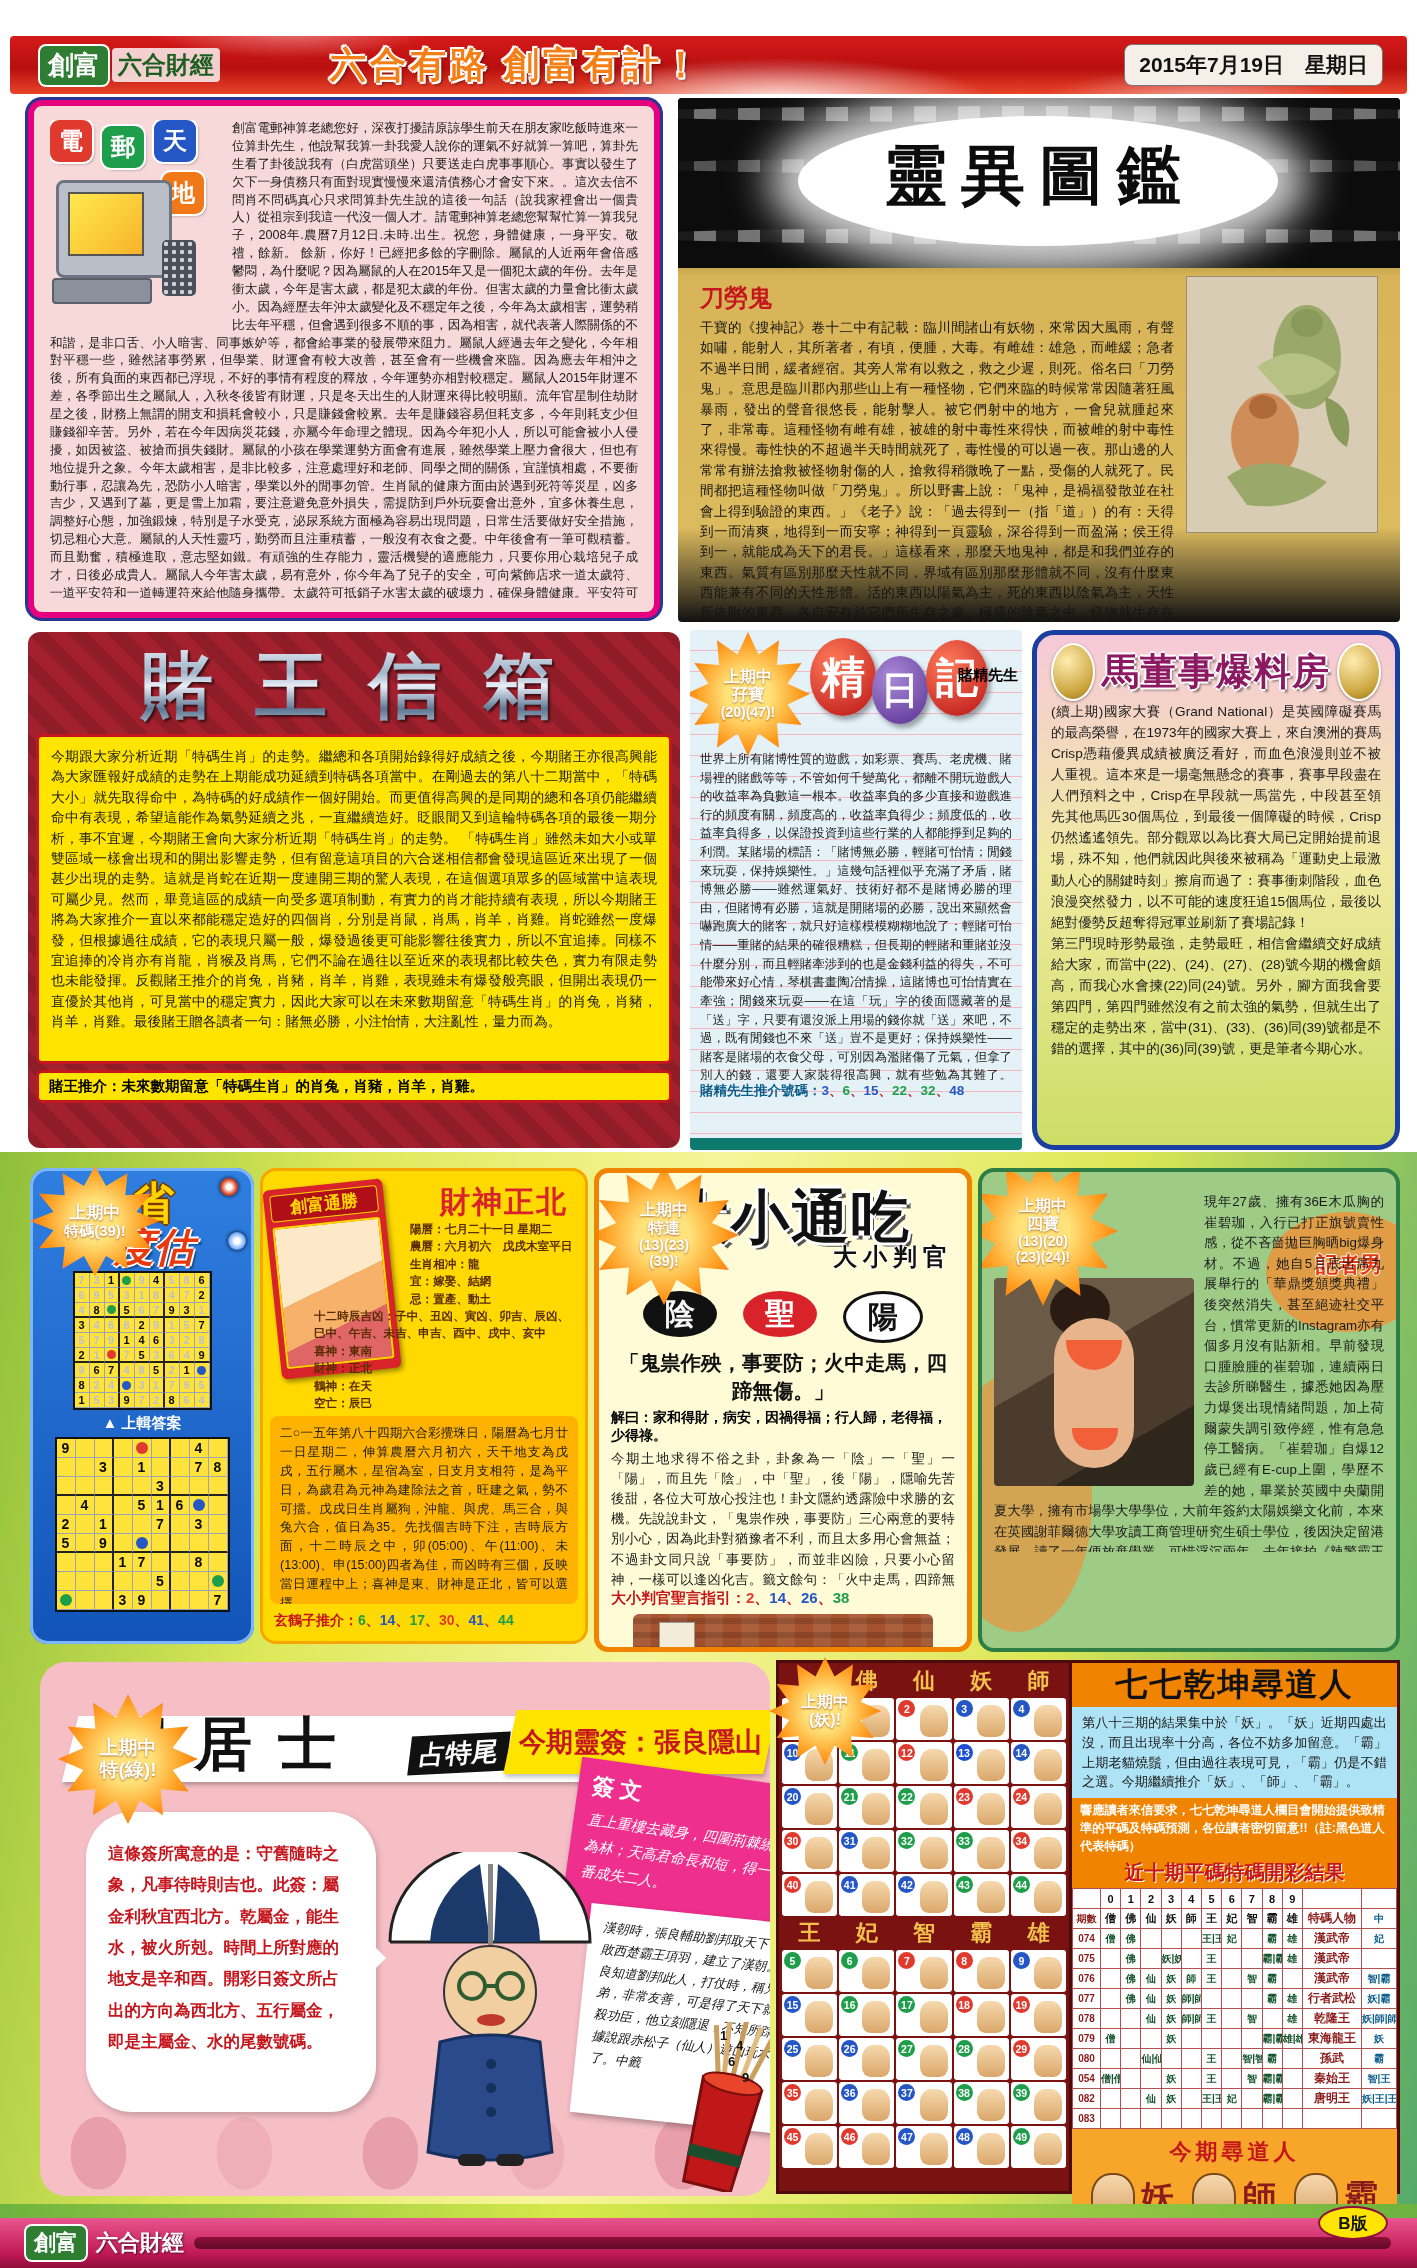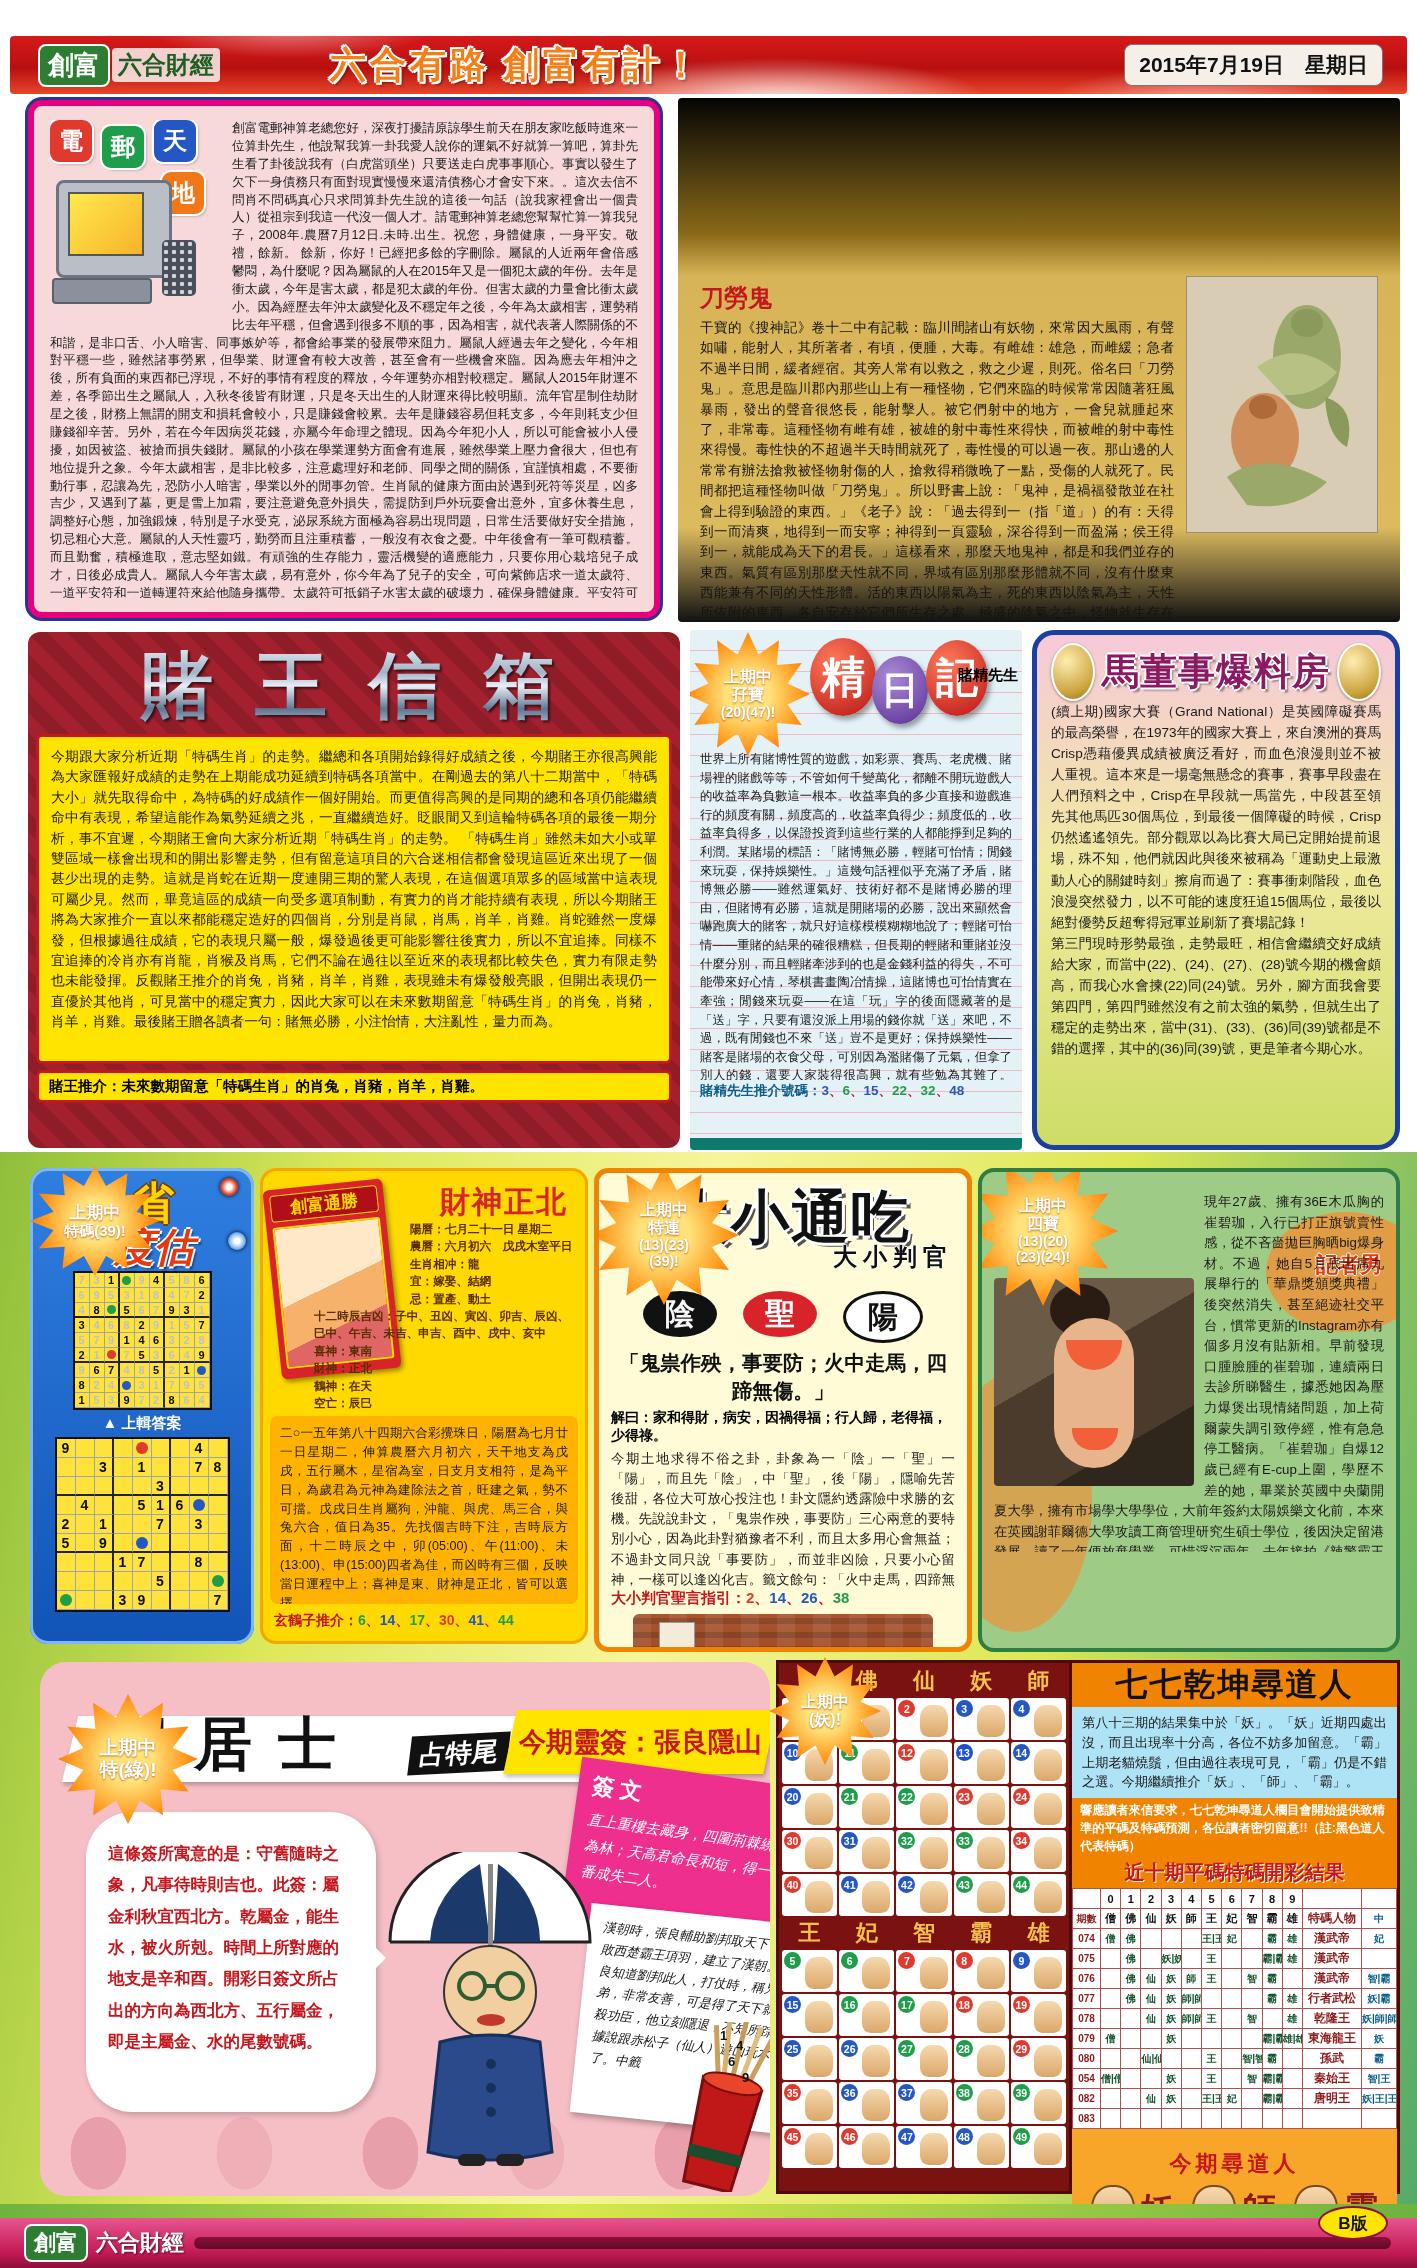--- a/index.html
+++ b/index.html
@@ -212,21 +212,21 @@
   .qnote2{background:#f08300;color:#fff;padding:4px 8px;font-size:12.2px;line-height:1.45;font-weight:700;}
   .qtt{background:#f08300;color:#c4161c;font-weight:900;font-size:20px;text-align:center;font-family:"Liberation Serif",serif;
       text-shadow:1px 1px 0 #ffe;padding-bottom:2px;}
   #qiqi-table table{border-collapse:collapse;width:100%;table-layout:fixed;background:#fff;}
   #qiqi-table th,#qiqi-table td{border:1px solid #b05050;font-size:11px;text-align:center;padding:0;height:19px;overflow:hidden;white-space:nowrap;}
   #qiqi-table th{font-weight:800;color:#111;}
   #qiqi-table .pl{width:27px;color:#8b1a1a;font-weight:800;font-size:10px;}
   #qiqi-table .sp{width:58px;color:#8b1a1a;font-weight:800;font-size:12px;font-family:"Liberation Serif",serif;}
   #qiqi-table .ht{width:34px;color:#0b5e8a;font-weight:700;font-size:10px;}
   #qiqi-table td{color:#14532d;font-weight:700;font-size:10px;}
-  .qtoday{background:#f7a62a;flex:1;position:relative;padding:20px 10px;}
+  .qtoday{background:#f7a62a;flex:1;position:relative;padding:8px 10px;}
   .qtoday .tt{color:#c4161c;font-weight:900;font-size:22px;font-family:"Liberation Serif",serif;text-align:center;letter-spacing:4px;}
   .picks{display:flex;justify-content:space-around;margin-top:6px;}
   .pick{display:flex;align-items:center;gap:6px;}
   .pick .face{width:40px;height:46px;border-radius:45% 45% 38% 38%;background:linear-gradient(#f6d9ae,#d9a066);border:2px solid #7a4a1a;}
   .pick .pc{font-family:"Liberation Serif",serif;font-weight:900;font-size:34px;color:#8b1a1a;}
   
   .footstrip{left:0;top:2204px;width:1417px;height:14px;background:linear-gradient(90deg,#6db33f,#d7e84a 40%,#6db33f);}
   .footer{left:0;top:2218px;width:1417px;height:50px;background:linear-gradient(180deg,#e8558f,#c21a55 70%,#8f0f3a);
       display:flex;align-items:center;padding:0 26px;box-sizing:border-box;gap:10px;}
   .footer .rule{flex:1;height:12px;background:linear-gradient(180deg,#8f0f3a,#5f0a26);border-radius:6px;}
@@ -258,20 +258,27 @@
         <span class="screen"></span>
         <span class="kbd"></span>
         <span class="remote"></span>
       </div>
       <span>創富電郵神算老總您好，深夜打擾請原諒學生前天在朋友家吃飯時進來一位算卦先生，他說幫我算一卦我愛人說你的運氣不好就算一算吧，算卦先生看了卦後說我有（白虎當頭坐）只要送走白虎事事順心。事實以發生了欠下一身債務只有面對現實慢慢來還清債務心才會安下來。。這次去信不問肖不問碼真心只求問算卦先生說的這後一句話（說我家裡會出一個貴人）從祖宗到我這一代沒一個人才。請電郵神算老總您幫幫忙算一算我兒子，2008年.農曆7月12日.未時.出生。祝您，身體健康，一身平安。敬禮，餘新。</span>
       <span>餘新，你好！已經把多餘的字刪除。屬鼠的人近兩年會倍感鬱悶，為什麼呢？因為屬鼠的人在2015年又是一個犯太歲的年份。去年是衝太歲，今年是害太歲，都是犯太歲的年份。但害太歲的力量會比衝太歲小。因為經歷去年沖太歲變化及不穩定年之後，今年為太歲相害，運勢稍比去年平穩，但會遇到很多不順的事，因為相害，就代表著人際關係的不和諧，是非口舌、小人暗害、同事嫉妒等，都會給事業的發展帶來阻力。屬鼠人經過去年之變化，今年相對平穩一些，雖然諸事勞累，但學業、財運會有較大改善，甚至會有一些機會來臨。因為應去年相沖之後，所有負面的東西都已浮現，不好的事情有程度的釋放，今年運勢亦相對較穩定。屬鼠人2015年財運不差，各季節出生之屬鼠人，入秋冬後皆有財運，只是冬天出生的人財運來得比較明顯。流年官星制住劫財星之後，財務上無謂的開支和損耗會較小，只是賺錢會較累。去年是賺錢容易但耗支多，今年則耗支少但賺錢卻辛苦。另外，若在今年因病災花錢，亦屬今年命理之體現。因為今年犯小人，所以可能會被小人侵擾，如因被盜、被搶而損失錢財。屬鼠的小孩在學業運勢方面會有進展，雖然學業上壓力會很大，但也有地位提升之象。今年太歲相害，是非比較多，注意處理好和老師、同學之間的關係，宜謹慎相處，不要衝動行事，忍讓為先，恐防小人暗害，學業以外的閒事勿管。生肖鼠的健康方面由於遇到死符等災星，凶多吉少，又遇到了墓，更是雪上加霜，要注意避免意外損失，需提防到戶外玩耍會出意外，宜多休養生息，調整好心態，加強鍛煉，特別是子水受克，泌尿系統方面極為容易出現問題，日常生活要做好安全措施，切忌粗心大意。屬鼠的人天性靈巧，勤勞而且注重積蓄，一般沒有衣食之憂。中年後會有一筆可觀積蓄。而且勤奮，積極進取，意志堅如鐵。有頑強的生存能力，靈活機變的適應能力，只要你用心栽培兒子成才，日後必成貴人。屬鼠人今年害太歲，易有意外，你今年為了兒子的安全，可向紫飾店求一道太歲符、一道平安符和一道轉運符來給他隨身攜帶。太歲符可抵銷子水害太歲的破壞力，確保身體健康。平安符可抵擋死符災星對他身體和運程上所帶來的影響，轉運符可把羊年流年不利的因素驅走，轉危為安。</span>
     </div>
   </div>
 
   <div class="abs ghost">
+    <div class="ghost-head">
+      <div class="wave" style="top:8px"></div>
+      <div class="wave" style="top:60px;opacity:.35"></div>
+      <div class="wave" style="top:130px"></div>
+      <div class="blob"></div>
+      <div class="ghost-title">靈異圖鑑</div>
+    </div>
     <div style="position:absolute;left:22px;top:178px;right:22px;bottom:10px">
       <div class="monster">
         <svg width="188" height="253" viewBox="0 0 188 253">
           <rect width="188" height="253" fill="#d8cdb4"></rect>
           <ellipse cx="120" cy="80" rx="34" ry="52" fill="#9aa86a"></ellipse>
           <ellipse cx="120" cy="46" rx="16" ry="14" fill="#8a9a5a"></ellipse>
           <path d="M70 90 Q110 60 150 95 Q130 120 96 118 Z" fill="#b7c183"></path>
           <ellipse cx="78" cy="160" rx="34" ry="44" fill="#cf8d5a"></ellipse>
           <ellipse cx="76" cy="130" rx="14" ry="12" fill="#b06a3a"></ellipse>
           <path d="M40 200 Q80 170 140 205 Q110 235 60 228 Z" fill="#9aa86a"></path>

